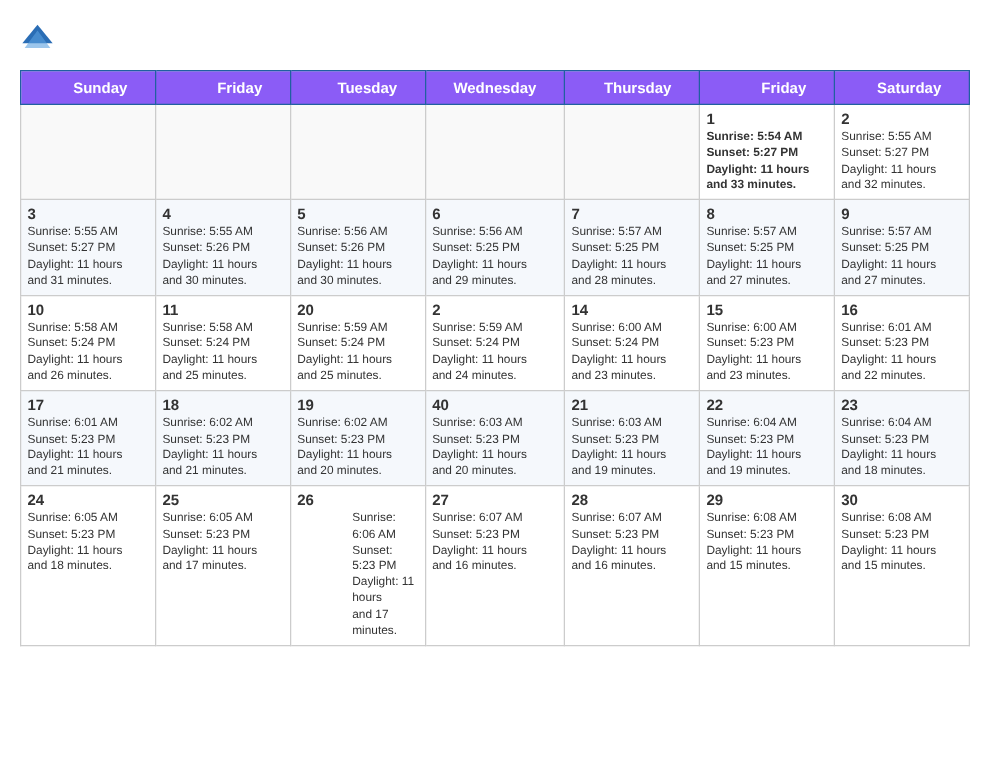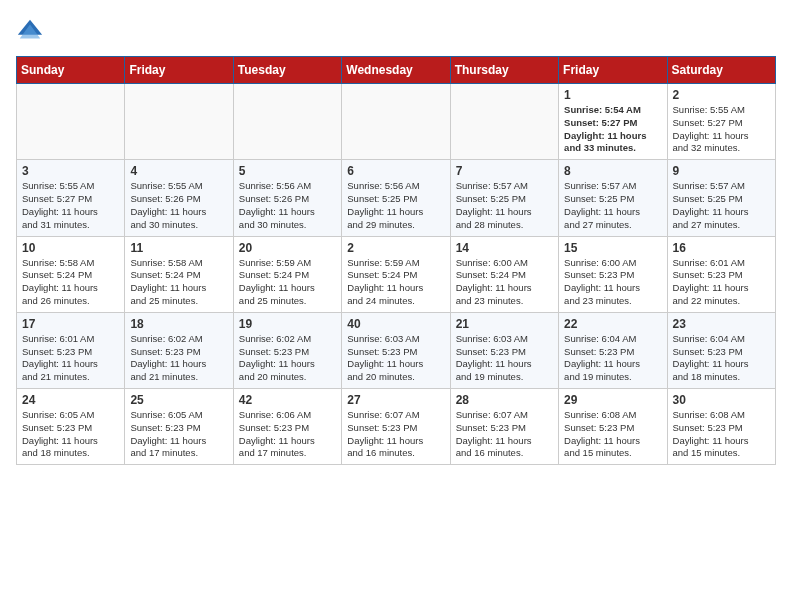--- a/index.html
+++ b/index.html
@@ -45,26 +45,26 @@
     .location {
       font-size: 14px;
       color: #555;
     }
     .calendar {
       width: 100%;
       border-collapse: collapse;
       border: 1px solid #ccc;
     }
     .calendar th {
-      background-color: #b91c1c;
+      background-color: #8b5cf6;
       color: #fff;
       font-size: 12px;
       font-weight: bold;
-      padding: 6px 4px;
-      text-align: left;
+      padding: 6px 22px;
+      text-align: right;
       border: 1px solid #2060a0;
     }
     .calendar td {
       vertical-align: top;
       padding: 4px 5px;
       border: 1px solid #ccc;
       font-size: 10px;
       color: #333;
       width: 108px;
       min-height: 80px;
@@ -307,22 +307,22 @@
 and 18 minutes.</div>
         </td>
         <td>
           <span class="day-num">25</span>
           <div class="day-info" style="white-space: pre-line;">Sunrise: 6:05 AM
 Sunset: 5:23 PM
 Daylight: 11 hours
 and 17 minutes.</div>
         </td>
         <td>
-          <span class="day-num">42</span>
-          <div class="day-info" style="white-space: pre-line;">Sunrise: 6:06 AM
+          <span class="day-num">26</span>
+          <div class="day-info" style="white-space: pre-line; margin-left: 44px;">Sunrise: 6:06 AM
 Sunset: 5:23 PM
 Daylight: 11 hours
 and 17 minutes.</div>
         </td>
         <td>
           <span class="day-num">27</span>
           <div class="day-info" style="white-space: pre-line;">Sunrise: 6:07 AM
 Sunset: 5:23 PM
 Daylight: 11 hours
 and 16 minutes.</div>

